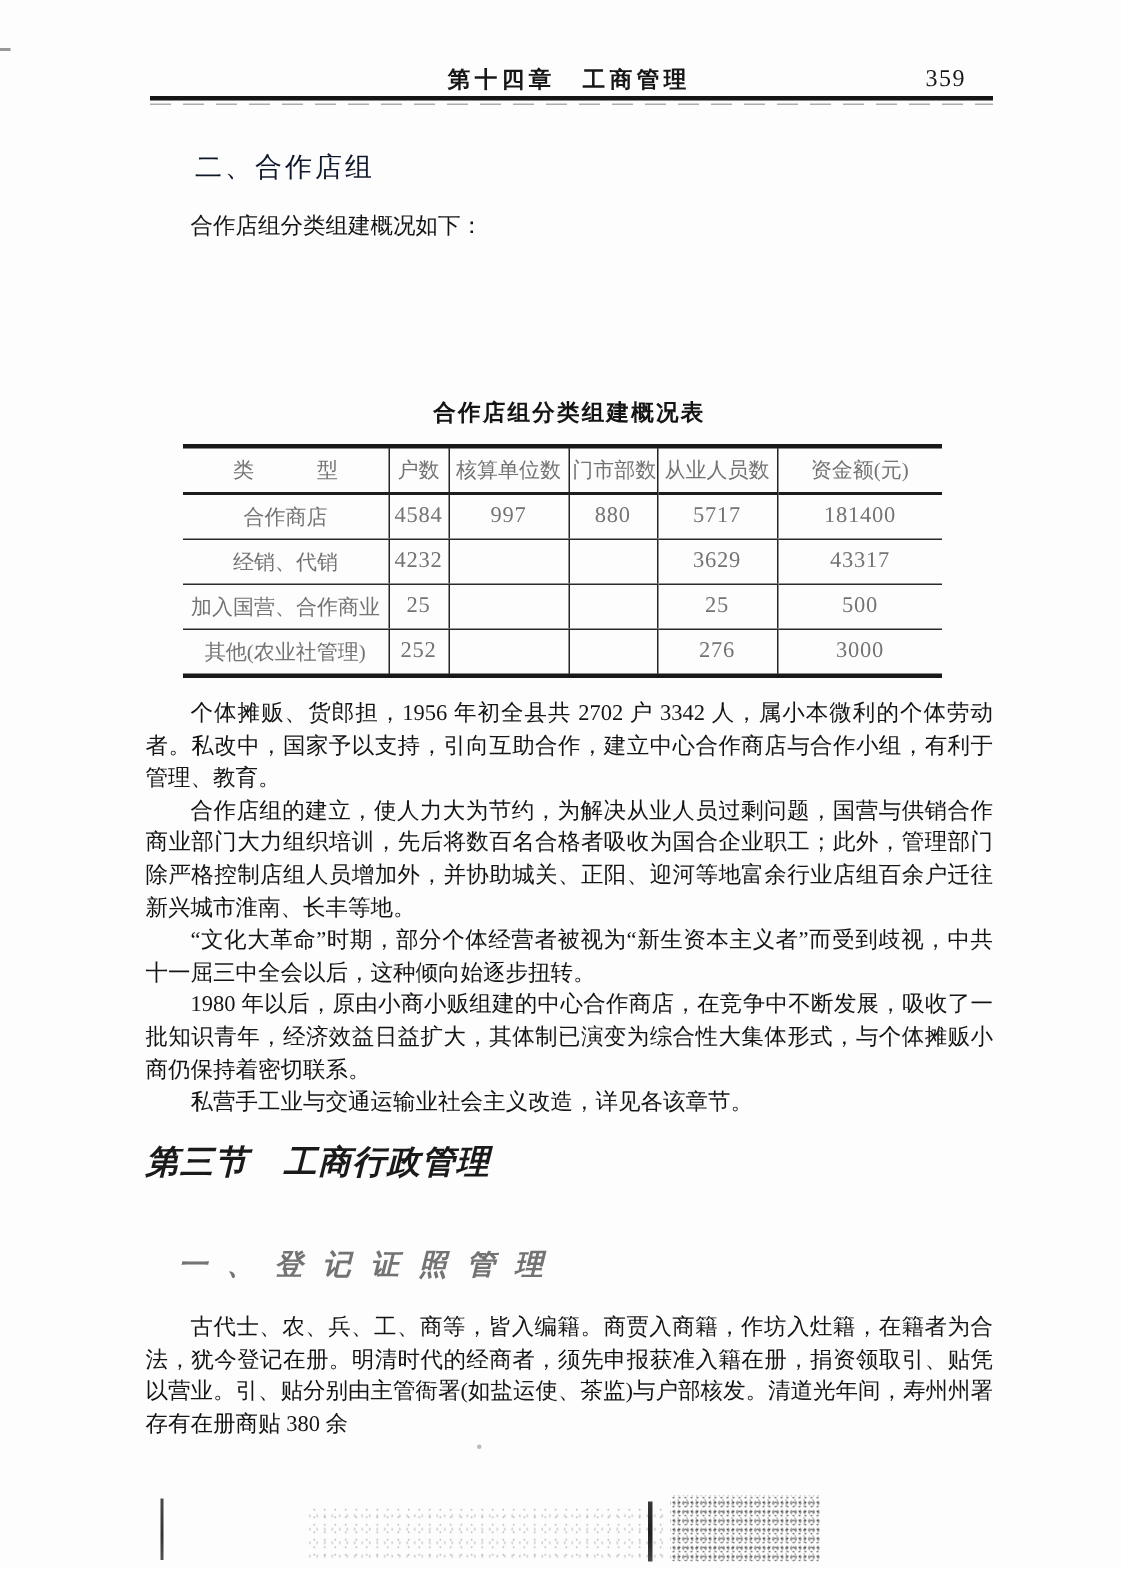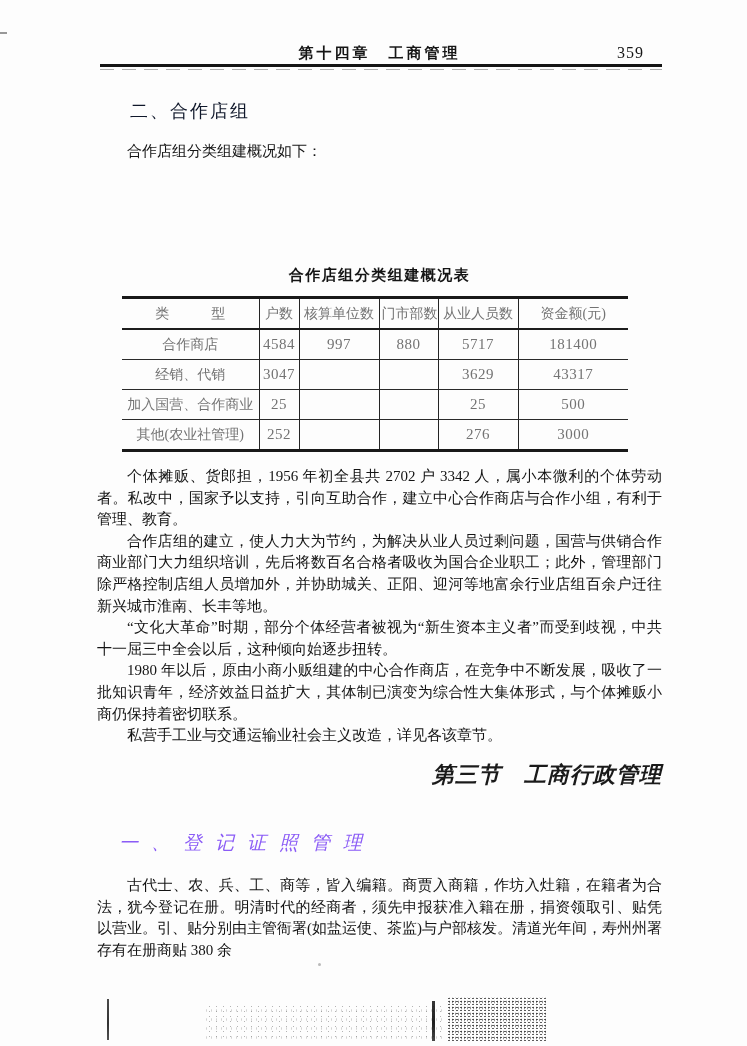--- a/index.html
+++ b/index.html
@@ -35,28 +35,28 @@
     opacity:.7;
   }
   
   .h2{
     position:absolute;top:99px;left:130px;
     font-size:18px;letter-spacing:2px;color:#0f172a;
     font-weight:400;
   }
   .sec3-title{
     position:absolute;top:760px;left:97px;width:565px;
-    text-align:right;
+    text-align:left;
     font-size:22px;font-style:italic;font-weight:600;letter-spacing:1px;
     color:#1a1a1a;
   }
   .subsection{
     position:absolute;top:830px;left:119px;
-    font-size:19px;font-style:italic;font-weight:400;letter-spacing:13px;
-    color:#8b5cf6;
+    font-size:19px;font-style:italic;font-weight:700;letter-spacing:13px;
+    color:#737373;
   }
   
   .textblock{
     position:absolute;left:97px;width:565px;
     font-size:15px;line-height:21.6px;
     text-align:justify;text-justify:inter-ideograph;
     color:#141414;
   }
   .textblock p{margin:0;text-indent:2em;}
   .tb1{top:141px;}
@@ -157,21 +157,21 @@
       <tr>
         <td>合作商店</td>
         <td class="num">4584</td>
         <td class="num">997</td>
         <td class="num">880</td>
         <td class="num">5717</td>
         <td class="num">181400</td>
       </tr>
       <tr>
         <td>经销、代销</td>
-        <td class="num">3047</td>
+        <td class="num">4232</td>
         <td class="num"></td>
         <td class="num"></td>
         <td class="num">3629</td>
         <td class="num">43317</td>
       </tr>
       <tr>
         <td>加入国营、合作商业</td>
         <td class="num">25</td>
         <td class="num"></td>
         <td class="num"></td>

